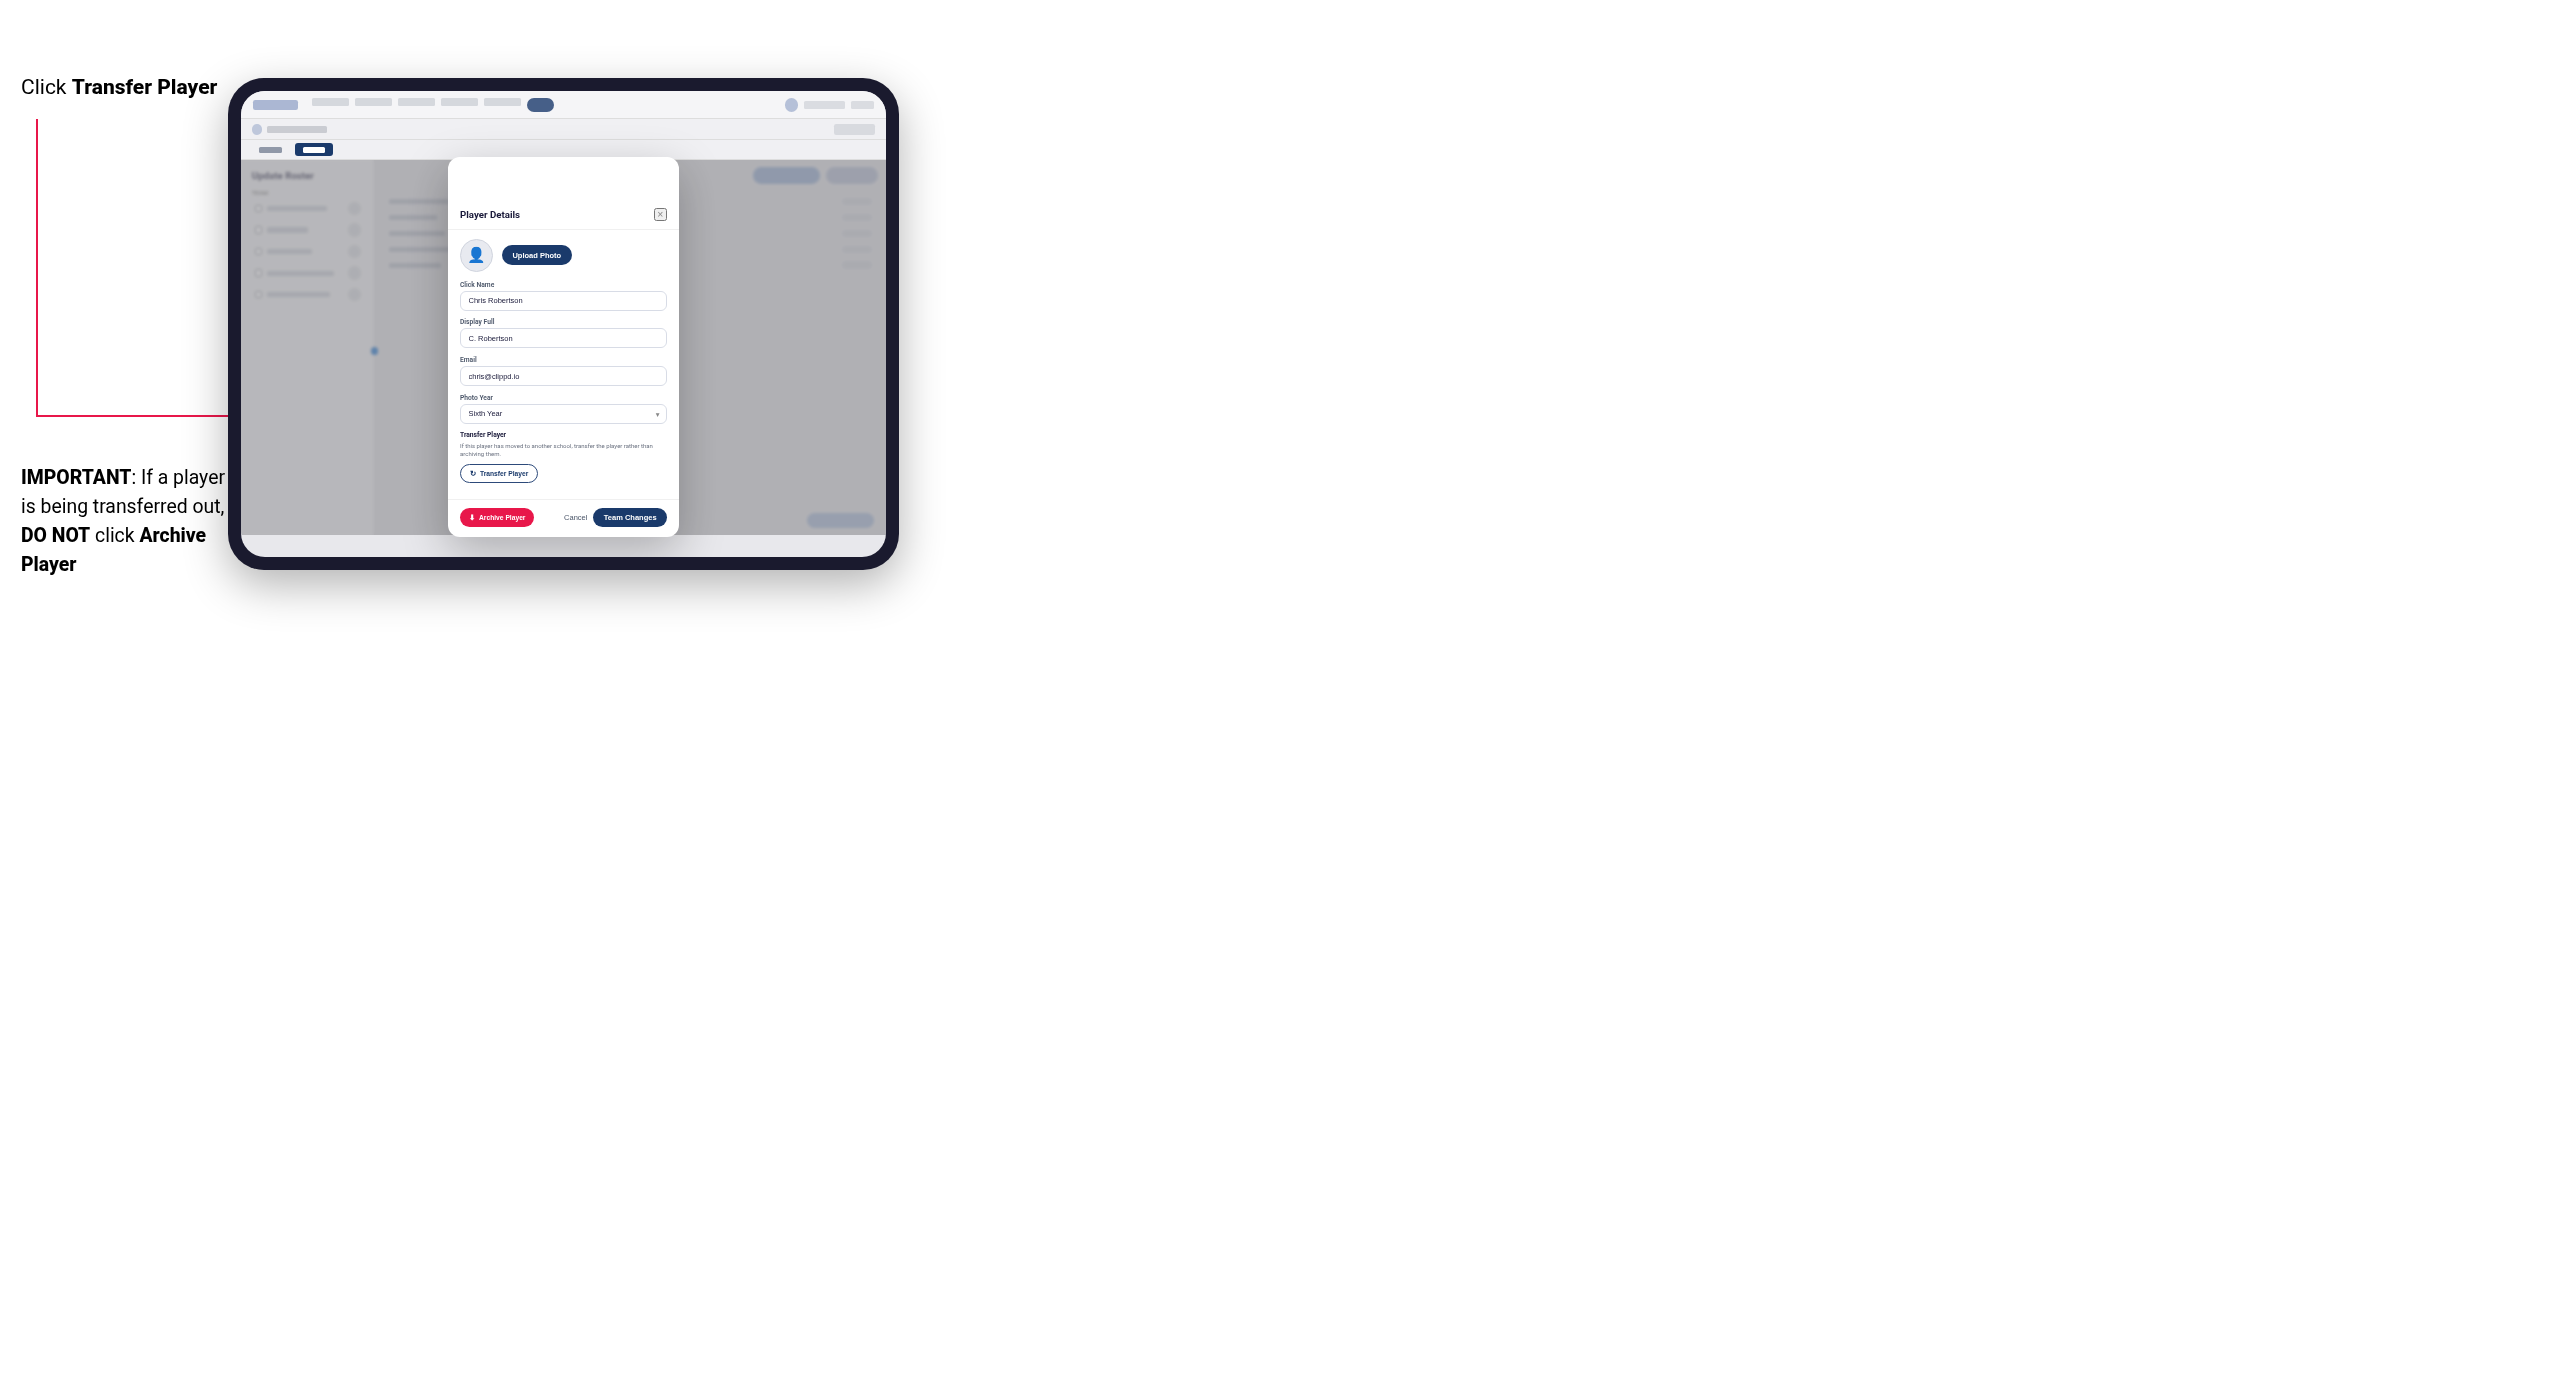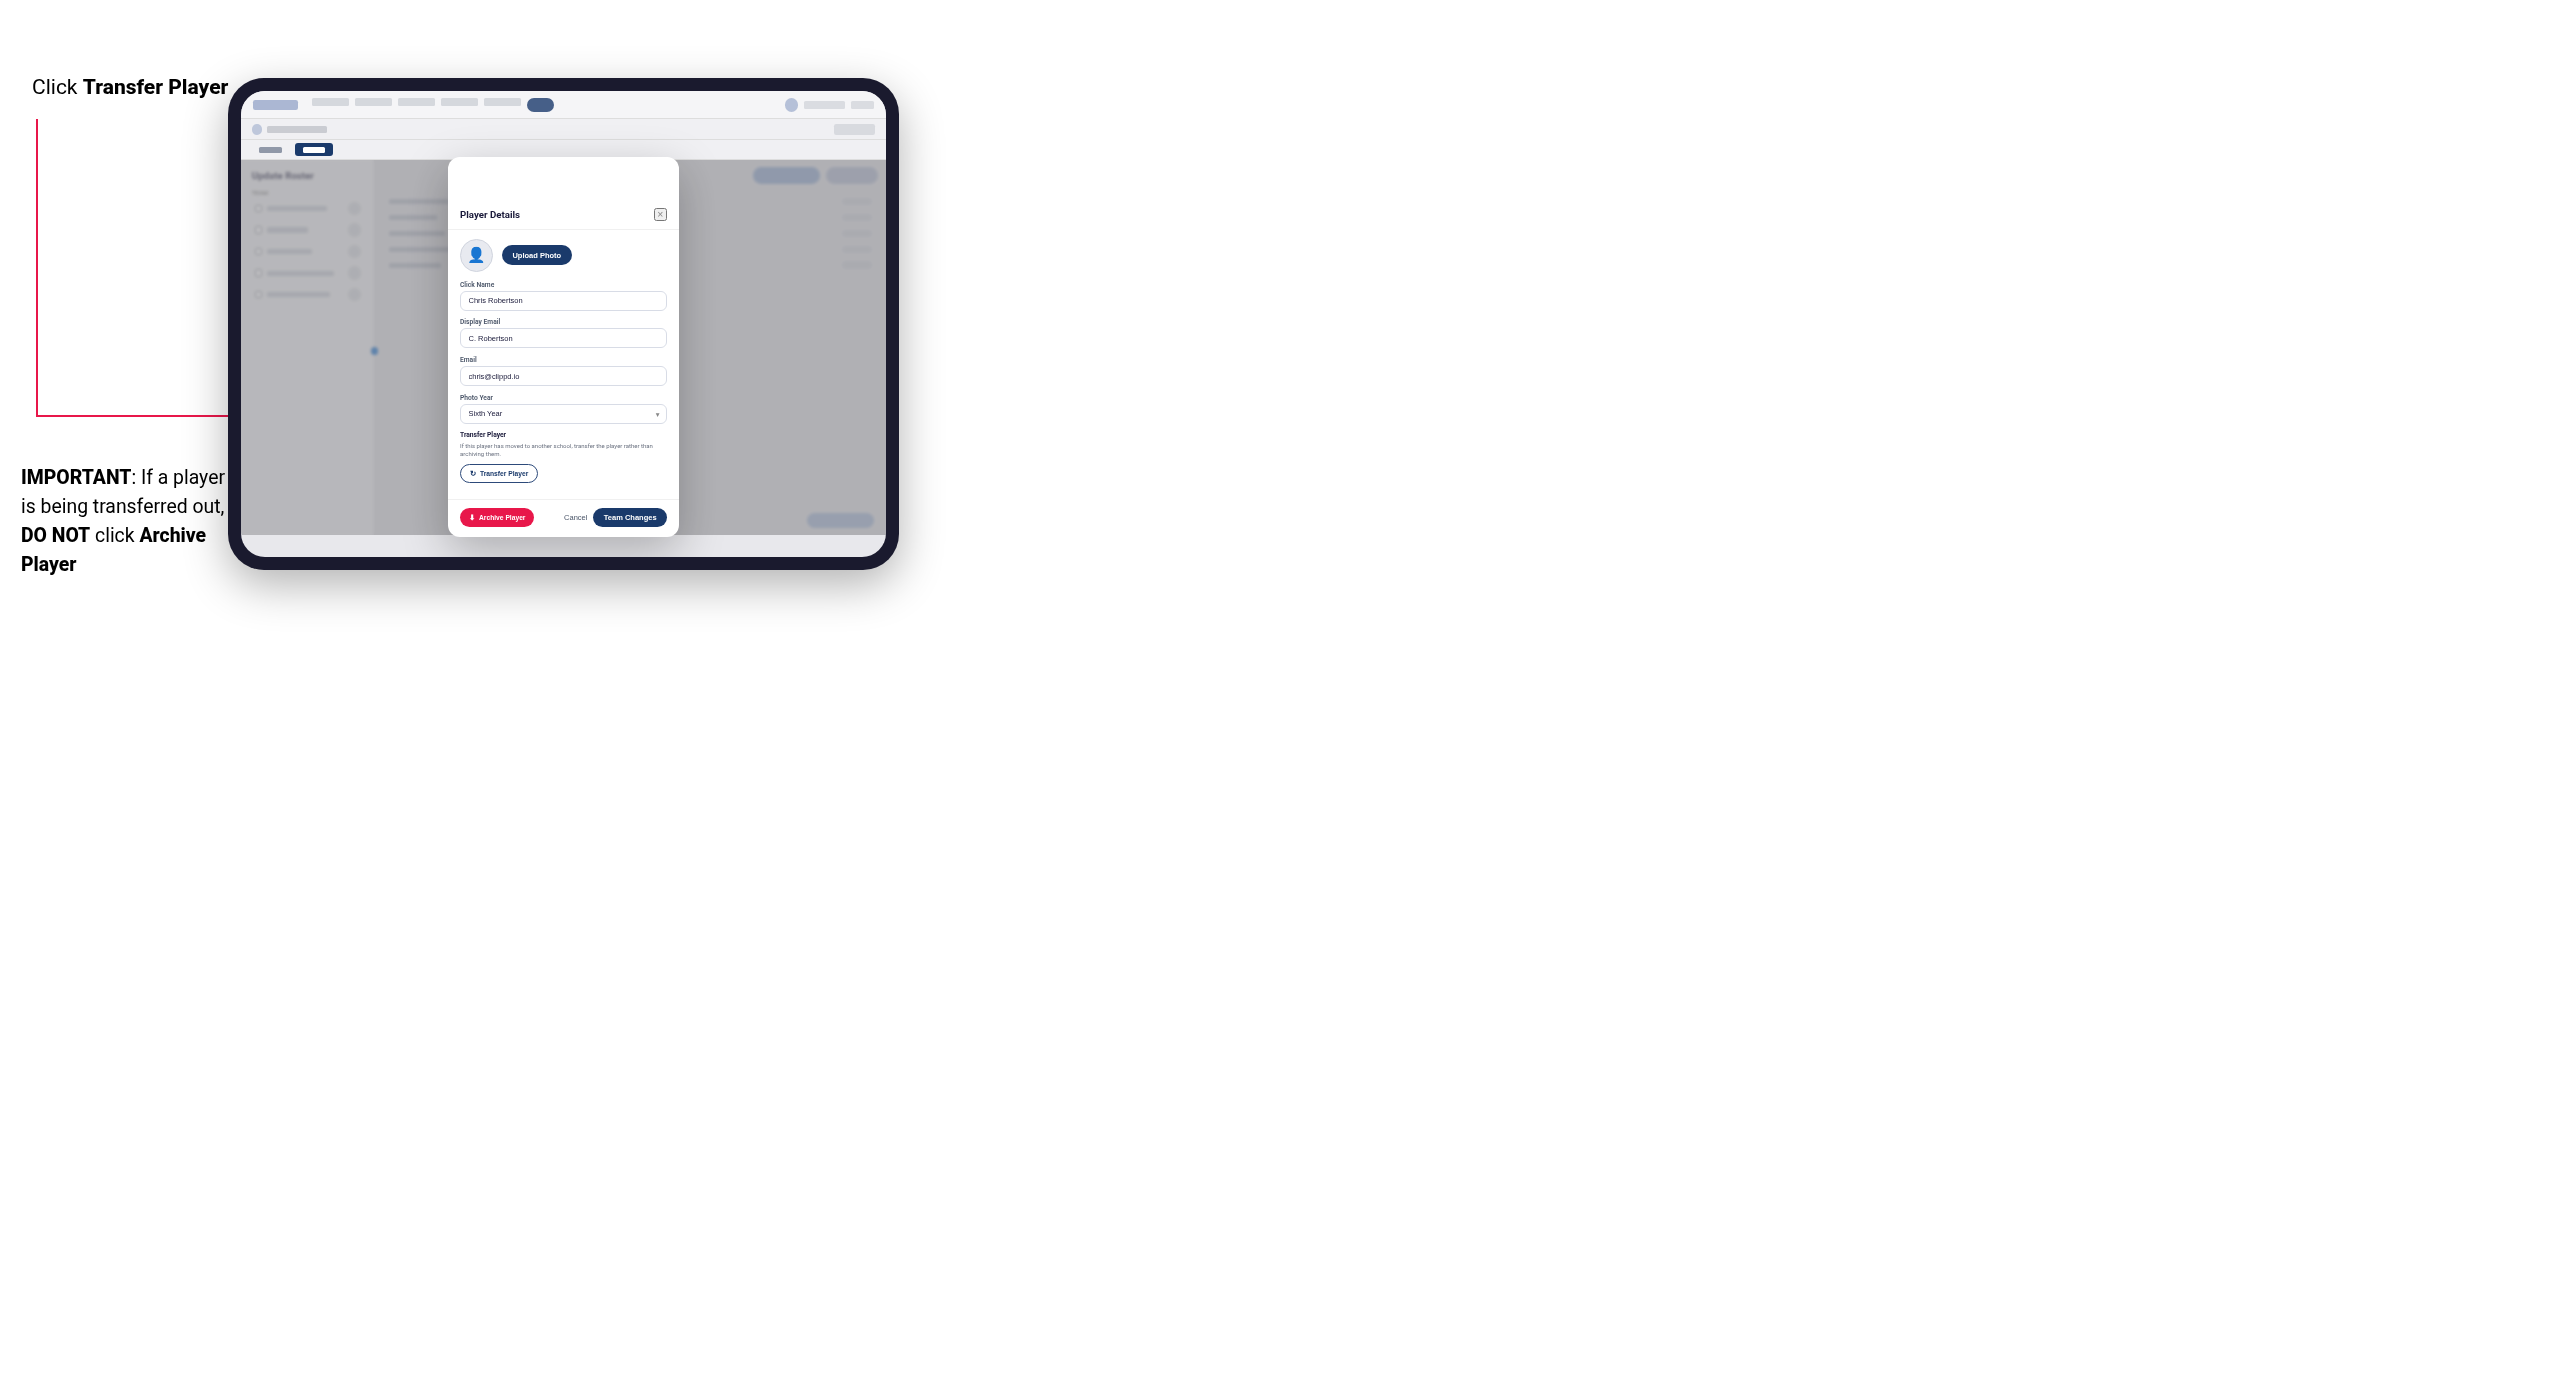--- a/index.html
+++ b/index.html
@@ -8,21 +8,21 @@
       background: #ffffff;
       width: 2576px;
       height: 1386px;
       position: relative;
       overflow: hidden;
     }
 
     
     .instruction-area {
       position: absolute;
-      left: 32px;
+      left: 21px;
       top: 75px;
       width: 209px;
     }
 
     .instruction-click {
       font-size: 21px;
       font-weight: 400;
       color: #000;
       margin-bottom: 0;
     }
@@ -778,21 +778,21 @@
               </div>
               <button class="upload-photo-btn">Upload Photo</button>
             </div>
 
             <div class="form-group">
               <label class="form-label">Click Name</label>
               <input class="form-input" type="text" value="Chris Robertson" style="">
             </div>
 
             <div class="form-group">
-              <label class="form-label">Display Email</label>
+              <label class="form-label">Display Full</label>
               <input class="form-input" type="text" value="C. Robertson" style="">
             </div>
 
             <div class="form-group">
               <label class="form-label">Email</label>
               <input class="form-input" type="email" value="chris@clippd.io" style="">
             </div>
 
             <div class="form-group">
               <label class="form-label">Photo Year</label>

